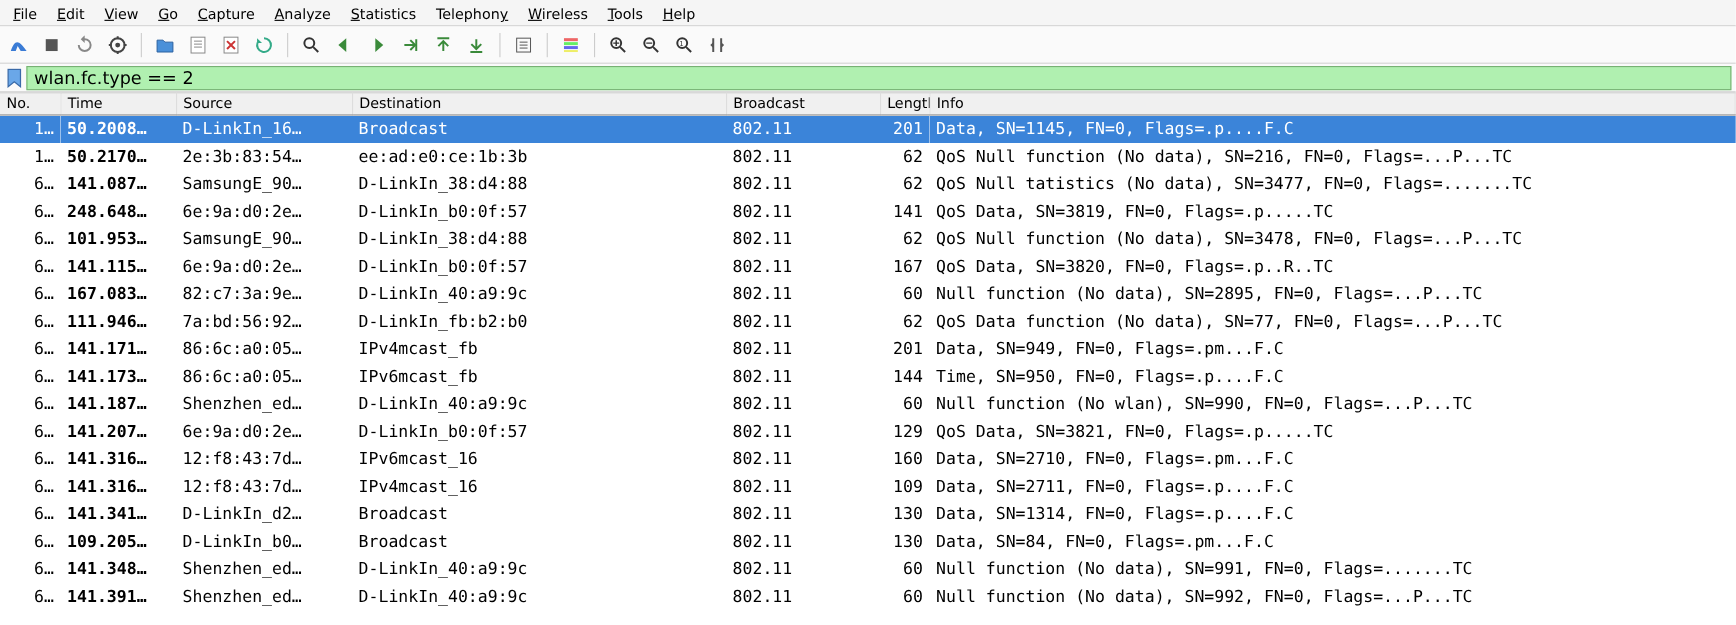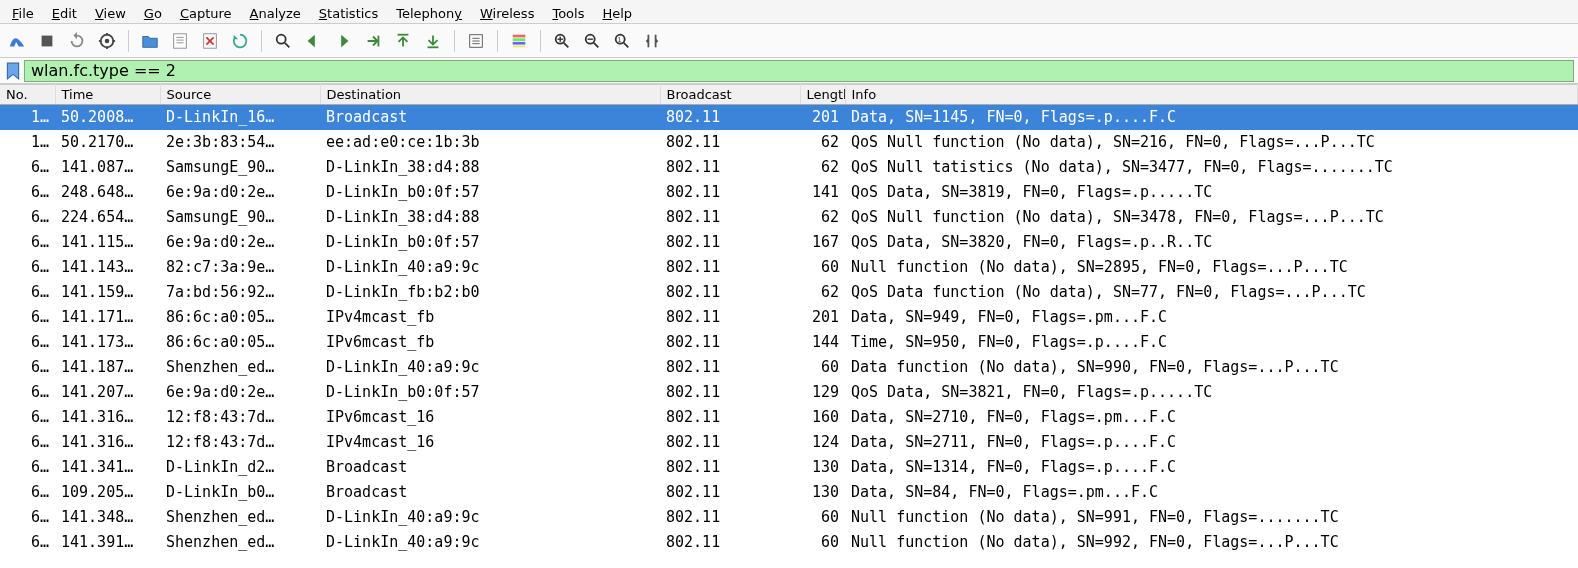--- a/index.html
+++ b/index.html
@@ -108,21 +108,21 @@
     overflow: hidden;
     text-overflow: clip;
     height: 23px;
     line-height: 23px;
   }
   .packet-table tbody tr.selected {
     background: #3b84d9;
     color: #fff;
   }
   .col-no     { width: 55px;  text-align: right; padding-right: 4px;}
-  .col-time   { width: 105px; }
+  .col-time   { width: 105px; font-weight: bold; }
   .col-src    { width: 160px; }
   .col-dst    { width: 340px; }
   .col-proto  { width: 140px; }
   .col-len    { width: 45px; text-align: right; }
   .col-info   { width: auto; }
   tbody .col-no, tbody .col-len { text-align: right; padding-right: 2px;}
 </style>
 </head>
 <body>
 
@@ -333,48 +333,48 @@
         <td class="col-no">6…</td>
         <td class="col-time">248.648…</td>
         <td class="col-src">6e:9a:d0:2e…</td>
         <td class="col-dst">D-LinkIn_b0:0f:57</td>
         <td class="col-proto">802.11</td>
         <td class="col-len">141</td>
         <td class="col-info">QoS Data, SN=3819, FN=0, Flags=.p.....TC</td>
       </tr>
       <tr>
         <td class="col-no">6…</td>
-        <td class="col-time">224.654…</td>
+        <td class="col-time">101.953…</td>
         <td class="col-src">SamsungE_90…</td>
         <td class="col-dst">D-LinkIn_38:d4:88</td>
         <td class="col-proto">802.11</td>
         <td class="col-len">62</td>
         <td class="col-info">QoS Null function (No data), SN=3478, FN=0, Flags=...P...TC</td>
       </tr>
       <tr>
         <td class="col-no">6…</td>
         <td class="col-time">141.115…</td>
         <td class="col-src">6e:9a:d0:2e…</td>
         <td class="col-dst">D-LinkIn_b0:0f:57</td>
         <td class="col-proto">802.11</td>
         <td class="col-len">167</td>
         <td class="col-info">QoS Data, SN=3820, FN=0, Flags=.p..R..TC</td>
       </tr>
       <tr>
         <td class="col-no">6…</td>
-        <td class="col-time">141.143…</td>
+        <td class="col-time">167.083…</td>
         <td class="col-src">82:c7:3a:9e…</td>
         <td class="col-dst">D-LinkIn_40:a9:9c</td>
         <td class="col-proto">802.11</td>
         <td class="col-len">60</td>
         <td class="col-info">Null function (No data), SN=2895, FN=0, Flags=...P...TC</td>
       </tr>
       <tr>
         <td class="col-no">6…</td>
-        <td class="col-time">141.159…</td>
+        <td class="col-time">111.946…</td>
         <td class="col-src">7a:bd:56:92…</td>
         <td class="col-dst">D-LinkIn_fb:b2:b0</td>
         <td class="col-proto">802.11</td>
         <td class="col-len">62</td>
         <td class="col-info">QoS Data function (No data), SN=77, FN=0, Flags=...P...TC</td>
       </tr>
       <tr>
         <td class="col-no">6…</td>
         <td class="col-time">141.171…</td>
         <td class="col-src">86:6c:a0:05…</td>
@@ -392,21 +392,21 @@
         <td class="col-len">144</td>
         <td class="col-info">Time, SN=950, FN=0, Flags=.p....F.C</td>
       </tr>
       <tr>
         <td class="col-no">6…</td>
         <td class="col-time">141.187…</td>
         <td class="col-src">Shenzhen_ed…</td>
         <td class="col-dst">D-LinkIn_40:a9:9c</td>
         <td class="col-proto">802.11</td>
         <td class="col-len">60</td>
-        <td class="col-info">Data function (No data), SN=990, FN=0, Flags=...P...TC</td>
+        <td class="col-info">Null function (No wlan), SN=990, FN=0, Flags=...P...TC</td>
       </tr>
       <tr>
         <td class="col-no">6…</td>
         <td class="col-time">141.207…</td>
         <td class="col-src">6e:9a:d0:2e…</td>
         <td class="col-dst">D-LinkIn_b0:0f:57</td>
         <td class="col-proto">802.11</td>
         <td class="col-len">129</td>
         <td class="col-info">QoS Data, SN=3821, FN=0, Flags=.p.....TC</td>
       </tr>
@@ -418,21 +418,21 @@
         <td class="col-proto">802.11</td>
         <td class="col-len">160</td>
         <td class="col-info">Data, SN=2710, FN=0, Flags=.pm...F.C</td>
       </tr>
       <tr>
         <td class="col-no">6…</td>
         <td class="col-time">141.316…</td>
         <td class="col-src">12:f8:43:7d…</td>
         <td class="col-dst">IPv4mcast_16</td>
         <td class="col-proto">802.11</td>
-        <td class="col-len">124</td>
+        <td class="col-len">109</td>
         <td class="col-info">Data, SN=2711, FN=0, Flags=.p....F.C</td>
       </tr>
       <tr>
         <td class="col-no">6…</td>
         <td class="col-time">141.341…</td>
         <td class="col-src">D-LinkIn_d2…</td>
         <td class="col-dst">Broadcast</td>
         <td class="col-proto">802.11</td>
         <td class="col-len">130</td>
         <td class="col-info">Data, SN=1314, FN=0, Flags=.p....F.C</td>

